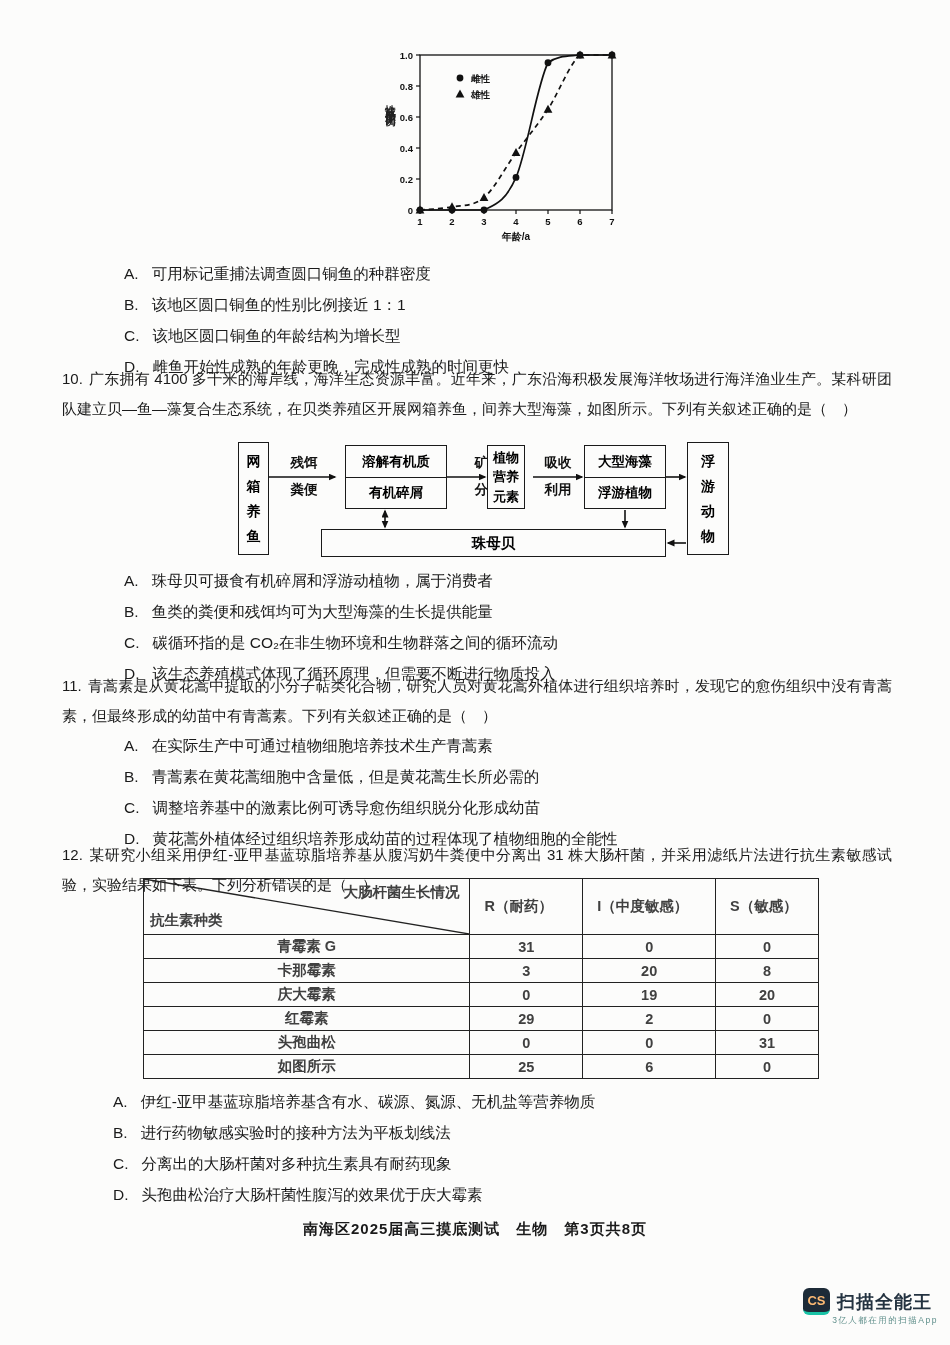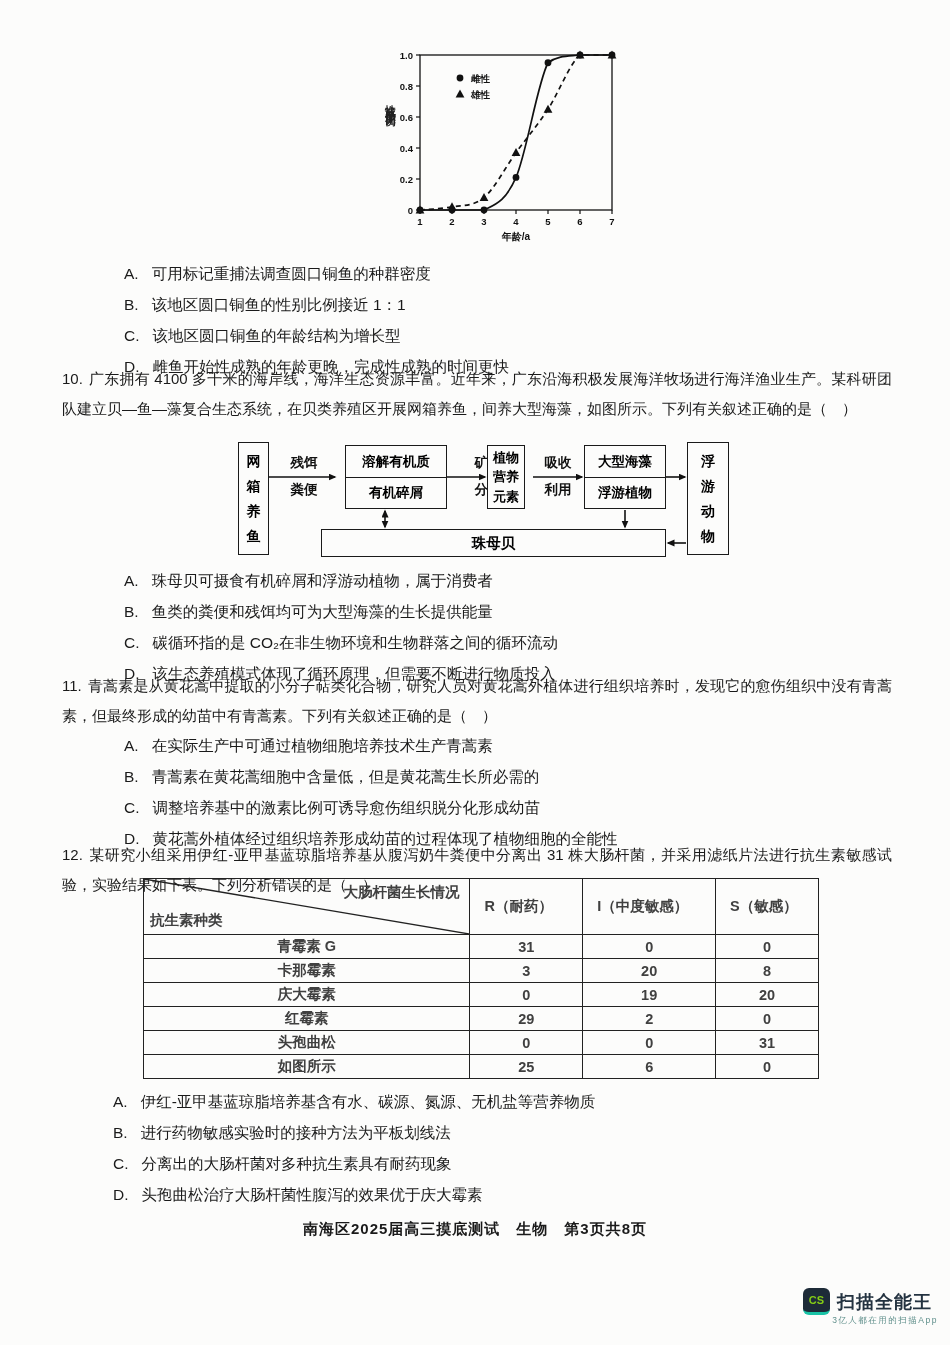--- a/index.html
+++ b/index.html
@@ -44,22 +44,22 @@
   .diag .bot-lab { position:absolute; left:6px; bottom:4px; font-size:14.5px;margin-top:34px; }
   table.qtable td.c { text-align:center; height:24px; padding:1px 0; }
 
   
   .footer { position:absolute; left:0; top:1220px; width:100%; text-align:center;
             font-size:15px; font-weight:bold; letter-spacing:1px; }
 
   
   .cs-logo { position:absolute; left:803px; top:1288px; width:135px; }
   .cs-top { display:flex; align-items:center; gap:7px; }
-  .cs-badge { width:27px; height:27px; border-radius:6px; background:#1d2b38; color:#84cc16;
-              font-size:11px; font-weight:bold; display:flex; align-items:center; justify-content:center;
+  .cs-badge { width:27px; height:27px; border-radius:6px; background:#1d2b38; color:#fdba74;
+              font-size:13px; font-weight:bold; display:flex; align-items:center; justify-content:center;
               border-bottom:3px solid #19c3a6; }
   .cs-name { font-size:18px; font-weight:bold; color:#233240; letter-spacing:1px; }
   .cs-tag { margin-top:0; font-size:8.5px; color:#5f8f8b; letter-spacing:1.5px; text-align:right; }
 </style>
 </head>
 <body>
 
 <div class="page">
 
   <div class="chart-wrap">

